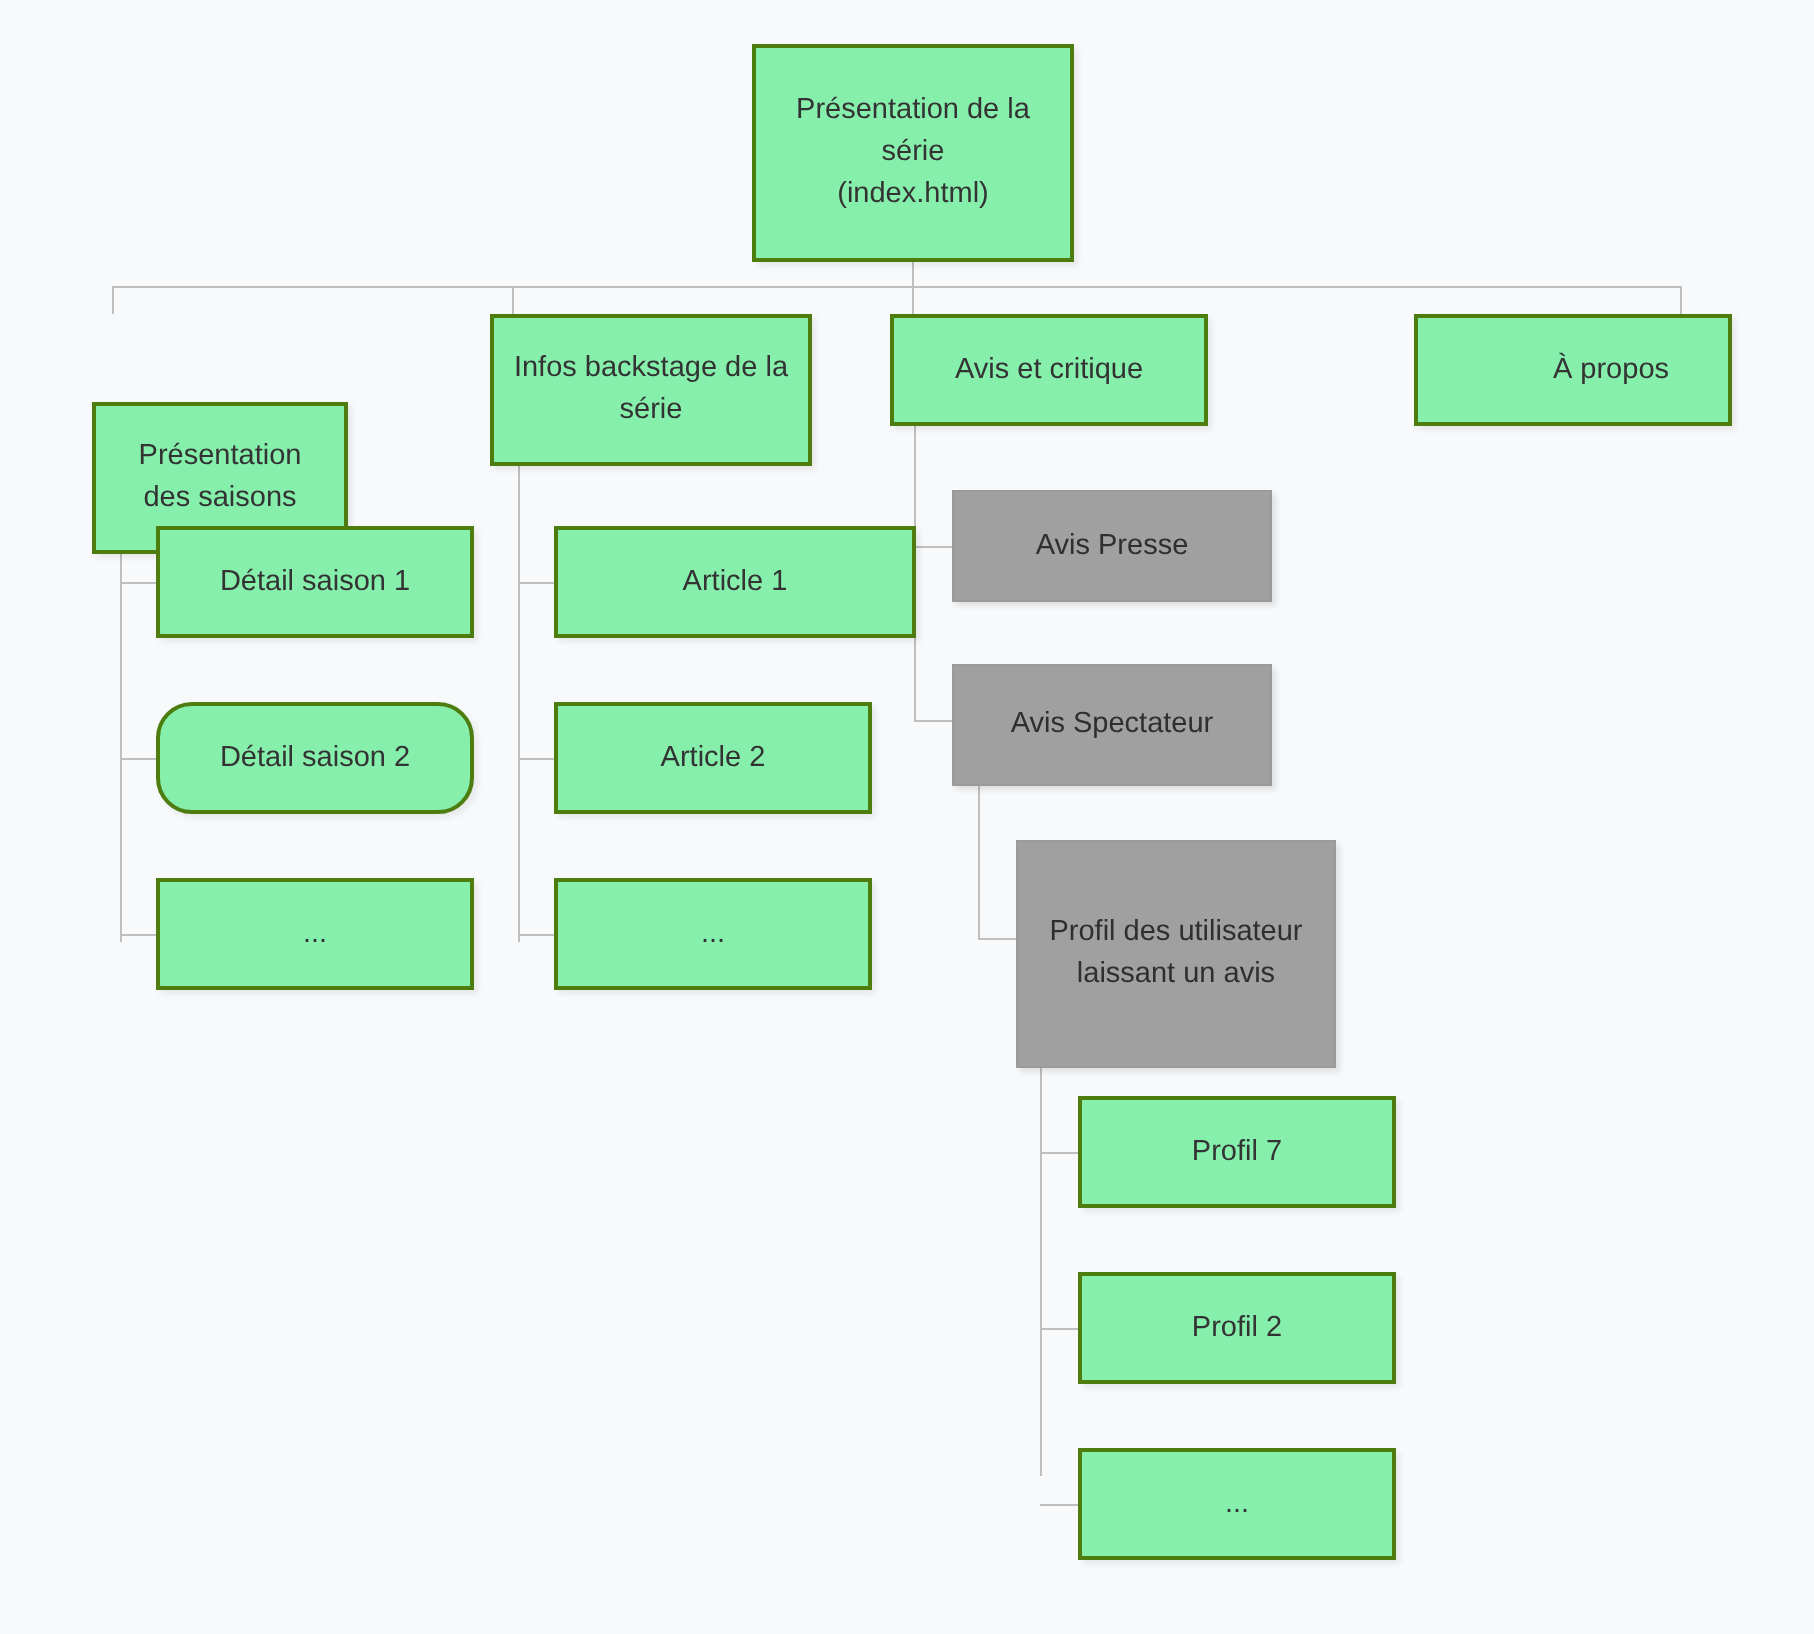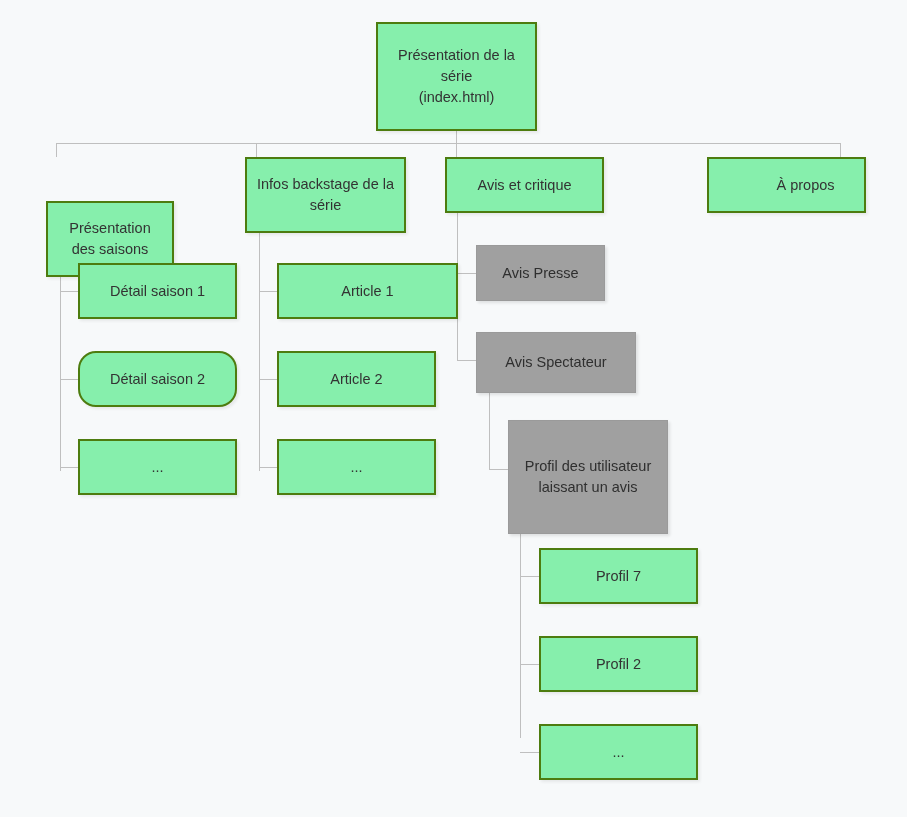--- a/index.html
+++ b/index.html
@@ -125,21 +125,21 @@
   <div class="node white" style="left:277px; top:263px; width:181px; height:56px;">
     <span class="lbl">Article 1</span>
   </div>
   <div class="node white" style="left:277px; top:351px; width:159px; height:56px;">
     <span class="lbl">Article 2</span>
   </div>
   <div class="node white" style="left:277px; top:439px; width:159px; height:56px;">
     <span class="lbl">...</span>
   </div>
 
-  <div class="node grey" style="left:476px; top:245px; width:129px; height:56px;">
+  <div class="node grey" style="left:476px; top:245px; width:160px; height:56px;">
     <span class="lbl">Avis Presse</span>
   </div>
   <div class="node grey" style="left:476px; top:332px; width:160px; height:61px;">
     <span class="lbl">Avis Spectateur</span>
   </div>
 
   <div class="node grey" style="left:508px; top:420px; width:160px; height:114px;">
     <span class="lbl">Profil des utilisateur laissant un avis</span>
   </div>
 

